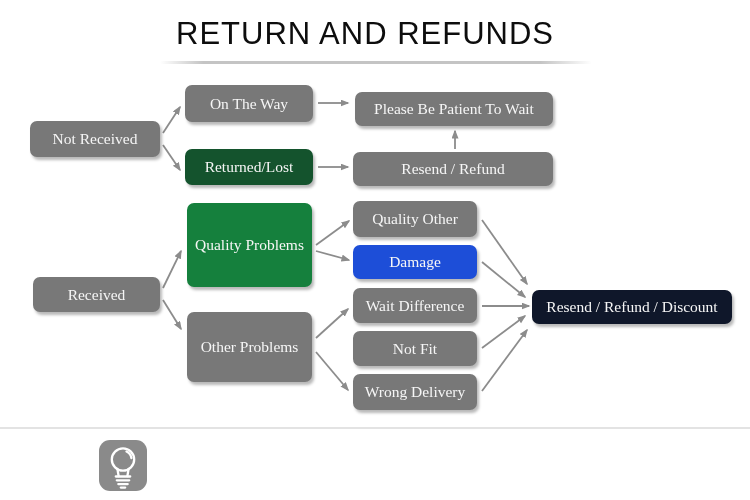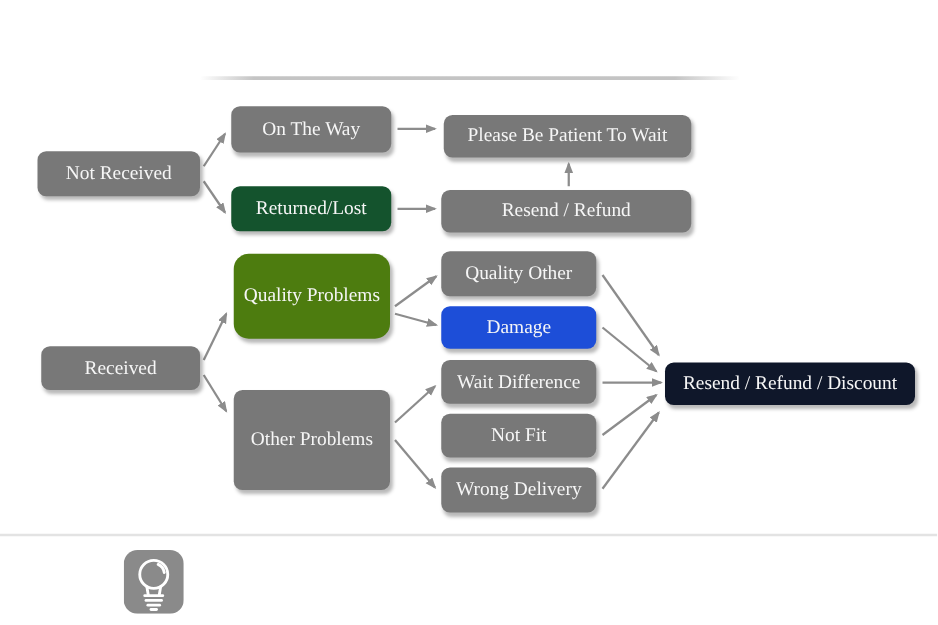--- a/index.html
+++ b/index.html
@@ -83,20 +83,21 @@
     font-size: 19.5px;
     color: #1a1a1a;
     white-space: nowrap;
   }
 </style>
 </head>
 <body>
 
 <div class="canvas">
 
+  <h1 class="page-title" style="color: rgb(13, 13, 13);">RETURN AND REFUNDS</h1>
   <div class="title-underline"></div>
 
   <svg id="edges" width="750" height="500" viewBox="0 0 750 500">
     <defs>
       <marker id="arrowhead" markerWidth="9" markerHeight="8" refX="7.5" refY="3.5" orient="auto" markerUnits="userSpaceOnUse">
         <path d="M0,0 L9,3.5 L0,7 Z" fill="#8c8c8c"></path>
       </marker>
     </defs>
     <g id="edge-lines">
         <line x1="163" y1="133" x2="180" y2="107" stroke="#8c8c8c" stroke-width="1.8" marker-end="url(#arrowhead)"></line>
@@ -117,23 +118,23 @@
         <line x1="482" y1="391" x2="527" y2="330" stroke="#8c8c8c" stroke-width="1.8" marker-end="url(#arrowhead)"></line>
       </g>
   </svg>
 
   <div id="nodes">
       <div class="node" style="left: 30px; top: 121px; width: 130px; height: 36px; background: rgb(120, 120, 120); color: rgb(246, 246, 246);">Not Received</div>
       <div class="node" style="left: 185px; top: 85px; width: 128px; height: 37px; background: rgb(120, 120, 120); color: rgb(246, 246, 246);">On The Way</div>
       <div class="node" style="left: 355px; top: 92px; width: 198px; height: 34px; background: rgb(120, 120, 120); color: rgb(246, 246, 246);">Please Be Patient To Wait</div>
       <div class="node" style="left: 185px; top: 149px; width: 128px; height: 36px; background: #14532d; color: rgb(246, 246, 246);">Returned/Lost</div>
       <div class="node" style="left: 353px; top: 152px; width: 200px; height: 34px; background: rgb(120, 120, 120); color: rgb(246, 246, 246);">Resend / Refund</div>
-      <div class="node" style="left: 187px; top: 203px; width: 125px; height: 68px; background: #4d7c0f; color: rgb(246, 246, 246); border-radius: 12px;">Quality Problems</div>
+      <div class="node" style="left: 187px; top: 203px; width: 125px; height: 84px; background: #15803d; color: rgb(246, 246, 246);">Quality Problems</div>
       <div class="node" style="left: 33px; top: 277px; width: 127px; height: 35px; background: rgb(120, 120, 120); color: rgb(246, 246, 246);">Received</div>
-      <div class="node" style="left: 187px; top: 312px; width: 125px; height: 80px; background: rgb(120, 120, 120); color: rgb(246, 246, 246);">Other Problems</div>
+      <div class="node" style="left: 187px; top: 312px; width: 125px; height: 70px; background: rgb(120, 120, 120); color: rgb(246, 246, 246);">Other Problems</div>
       <div class="node" style="left: 353px; top: 201px; width: 124px; height: 36px; background: rgb(120, 120, 120); color: rgb(246, 246, 246);">Quality Other</div>
       <div class="node" style="left: 353px; top: 245px; width: 124px; height: 34px; background: #1d4ed8; color: rgb(246, 246, 246);">Damage</div>
       <div class="node" style="left: 353px; top: 288px; width: 124px; height: 35px; background: rgb(120, 120, 120); color: rgb(246, 246, 246);">Wait Difference</div>
       <div class="node" style="left: 353px; top: 331px; width: 124px; height: 35px; background: rgb(120, 120, 120); color: rgb(246, 246, 246);">Not Fit</div>
       <div class="node" style="left: 353px; top: 374px; width: 124px; height: 36px; background: rgb(120, 120, 120); color: rgb(246, 246, 246);">Wrong Delivery</div>
       <div class="node" style="left: 532px; top: 290px; width: 200px; height: 34px; background: #0f172a; color: rgb(246, 246, 246);">Resend / Refund / Discount</div>
     </div>
 
   <div class="footer-divider" style="background: rgb(227, 227, 227);"></div>
 

